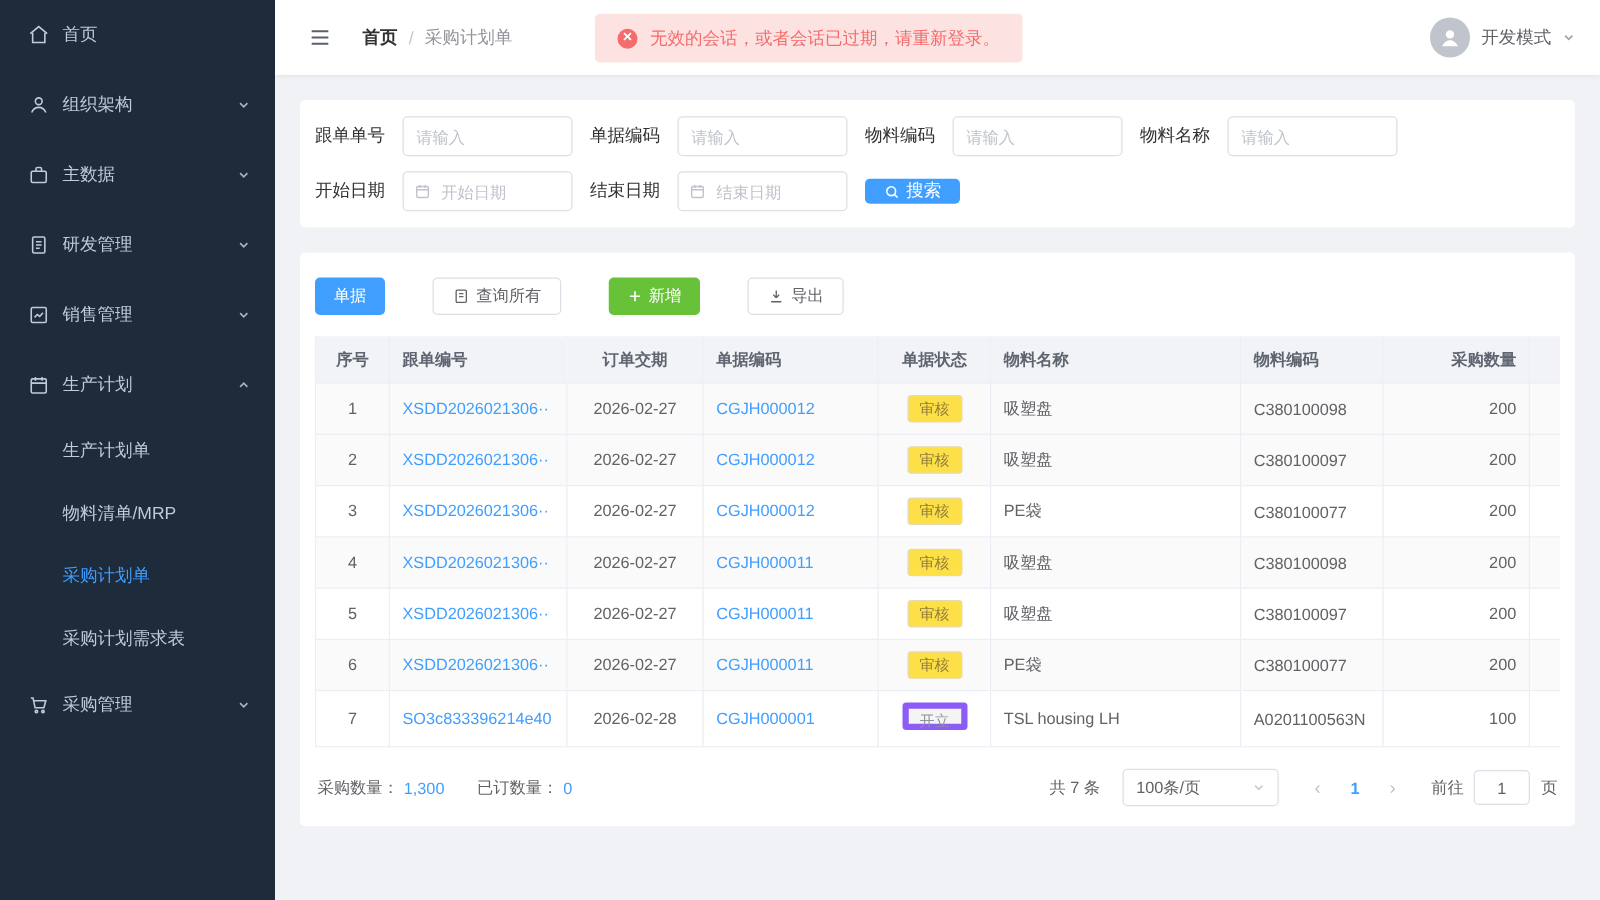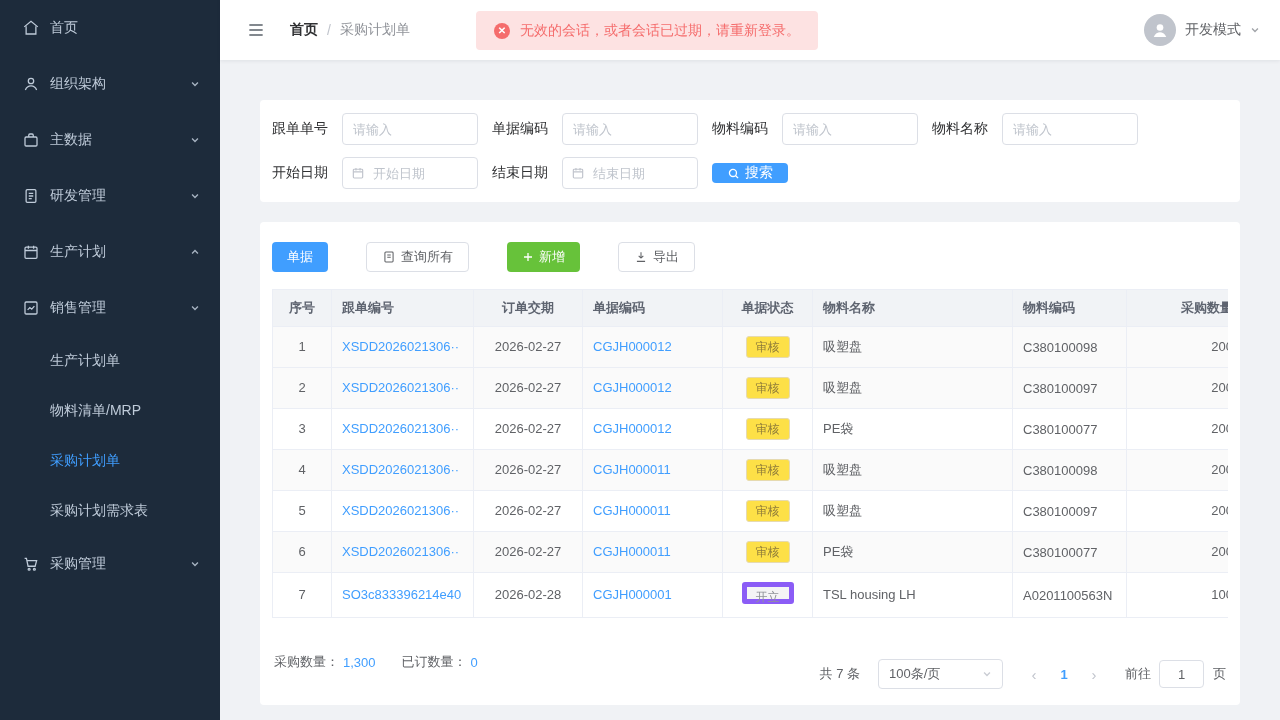--- a/index.html
+++ b/index.html
@@ -23,21 +23,21 @@
   .hamburger { color:#5a6169; margin-right:24px; display:inline-flex; cursor:pointer; }
   .breadcrumb { display:flex; align-items:center; gap:9px; }
   .bc-home { font-weight:bold; color:#303133; }
   .bc-sep { color:#c0c4cc; }
   .bc-cur { color:#909399; }
   .alert { position:absolute; left:256px; top:11px; height:39px; background:#fde2e2; color:#f56c6c; border-radius:4px; display:flex; align-items:center; gap:10px; padding:0 18px; }
   .alert-icon { width:16px; height:16px; border-radius:50%; background:#f56c6c; color:#fff; font-size:10px; line-height:16px; text-align:center; font-weight:bold; flex-shrink:0; }
   .user { margin-left:auto; display:flex; align-items:center; gap:9px; color:#606266; cursor:pointer; }
   .avatar { width:32px; height:32px; border-radius:50%; background:#c0c4cc; display:flex; align-items:center; justify-content:center; }
 
-  .content { padding:40px; flex:1; overflow:hidden; }
+  .content { padding:20px; flex:1; overflow:hidden; }
   .card { background:#fff; border-radius:4px; }
 
   
   .filter-card { padding:13px 12px; }
   .filter-row { display:flex; align-items:center; }
   .filter-row + .filter-row { margin-top:12px; }
   .f-group { display:flex; align-items:center; }
   .f-group + .f-group, .search-btn { margin-left:14px; }
   .f-group label { margin-right:14px; white-space:nowrap; }
   .f-input { width:136px; height:32px; border:1px solid #dcdfe6; border-radius:4px; padding:0 10px; font-size:13px; color:#606266; font-family:inherit; outline:none; }
@@ -67,21 +67,21 @@
   td.c-link { color:#409eff; cursor:pointer; }
   td.c-code { white-space:normal; word-break:break-all; line-height:19px; }
   .tag { display:inline-block; height:22px; line-height:20px; padding:0 9px; border-radius:3px; font-size:12px; }
   .tag-warning { background:#fde047; border:1px solid #e6dab0; color:#8f7c3a; }
   .tag-info { background:#f4f4f5; border:5px solid #8b5cf6; color:#909399; }
 
   
   .table-footer { display:flex; align-items:center; margin-top:17px; font-size:13px; color:#606266; padding:0 2px 4px; }
   .sum-num { color:#409eff; margin:0 26px 0 4px; }
   .sum-num:last-child { margin-right:0; }
-  .pager { margin-left:auto; display:flex; align-items:center;margin-top:24px; }
+  .pager { margin-left:auto; display:flex; align-items:center; }
   .pg-total { margin-right:18px; }
   .page-select { width:125px; height:30px; border:1px solid #dcdfe6; border-radius:4px; display:flex; align-items:center; justify-content:space-between; padding:0 10px; cursor:pointer; color:#606266; margin-right:16px; }
   .page-select .chev { color:#c0c4cc; }
   .pg-btn { width:30px; text-align:center; color:#c0c4cc; font-size:15px; cursor:pointer; }
   .pg-cur { width:30px; text-align:center; color:#409eff; font-weight:bold; cursor:pointer; }
   .goto-label { margin:0 8px 0 16px; }
   .goto-input { width:45px; height:28px; border:1px solid #dcdfe6; border-radius:4px; text-align:center; font-size:13px; color:#606266; font-family:inherit; outline:none; }
   .pg-unit { margin-left:9px; }
 </style>
 </head>
@@ -141,41 +141,41 @@
       <span class="chev">
           <svg width="10" height="10" viewBox="0 0 12 12" fill="none" stroke="currentColor" stroke-width="1.6">
             <path d="M2.5 4.2 6 7.8l3.5-3.6"></path>
           </svg>
         </span>
     </div>
 
     <div class="menu-item">
       <span class="mi-icon">
           <svg width="18" height="18" viewBox="0 0 24 24" fill="none" stroke="currentColor" stroke-width="1.7">
+            <rect x="4" y="4" width="16" height="16" rx="1.5"></rect>
+            <path d="M7.5 14.5l3-3 2.5 2 3.5-4"></path>
+          </svg>
+        </span>
+      <span>销售管理</span>
+      <span class="chev">
+          <svg width="10" height="10" viewBox="0 0 12 12" fill="none" stroke="currentColor" stroke-width="1.6">
+            <path d="M2.5 4.2 6 7.8l3.5-3.6"></path>
+          </svg>
+        </span>
+    </div>
+
+    <div class="menu-item">
+      <span class="mi-icon">
+          <svg width="18" height="18" viewBox="0 0 24 24" fill="none" stroke="currentColor" stroke-width="1.7">
             <rect x="4" y="5.5" width="16" height="15" rx="1.5"></rect>
             <path d="M4 10h16M8.5 3.5v4M15.5 3.5v4"></path>
           </svg>
         </span>
       <span>生产计划</span>
       <span class="chev up">
-          <svg width="10" height="10" viewBox="0 0 12 12" fill="none" stroke="currentColor" stroke-width="1.6">
-            <path d="M2.5 4.2 6 7.8l3.5-3.6"></path>
-          </svg>
-        </span>
-    </div>
-
-    <div class="menu-item">
-      <span class="mi-icon">
-          <svg width="18" height="18" viewBox="0 0 24 24" fill="none" stroke="currentColor" stroke-width="1.7">
-            <rect x="4" y="4" width="16" height="16" rx="1.5"></rect>
-            <path d="M7.5 14.5l3-3 2.5 2 3.5-4"></path>
-          </svg>
-        </span>
-      <span>销售管理</span>
-      <span class="chev">
           <svg width="10" height="10" viewBox="0 0 12 12" fill="none" stroke="currentColor" stroke-width="1.6">
             <path d="M2.5 4.2 6 7.8l3.5-3.6"></path>
           </svg>
         </span>
     </div>
 
     <div class="submenu">
       <div class="submenu-item">
         <span>生产计划单</span>
       </div>

